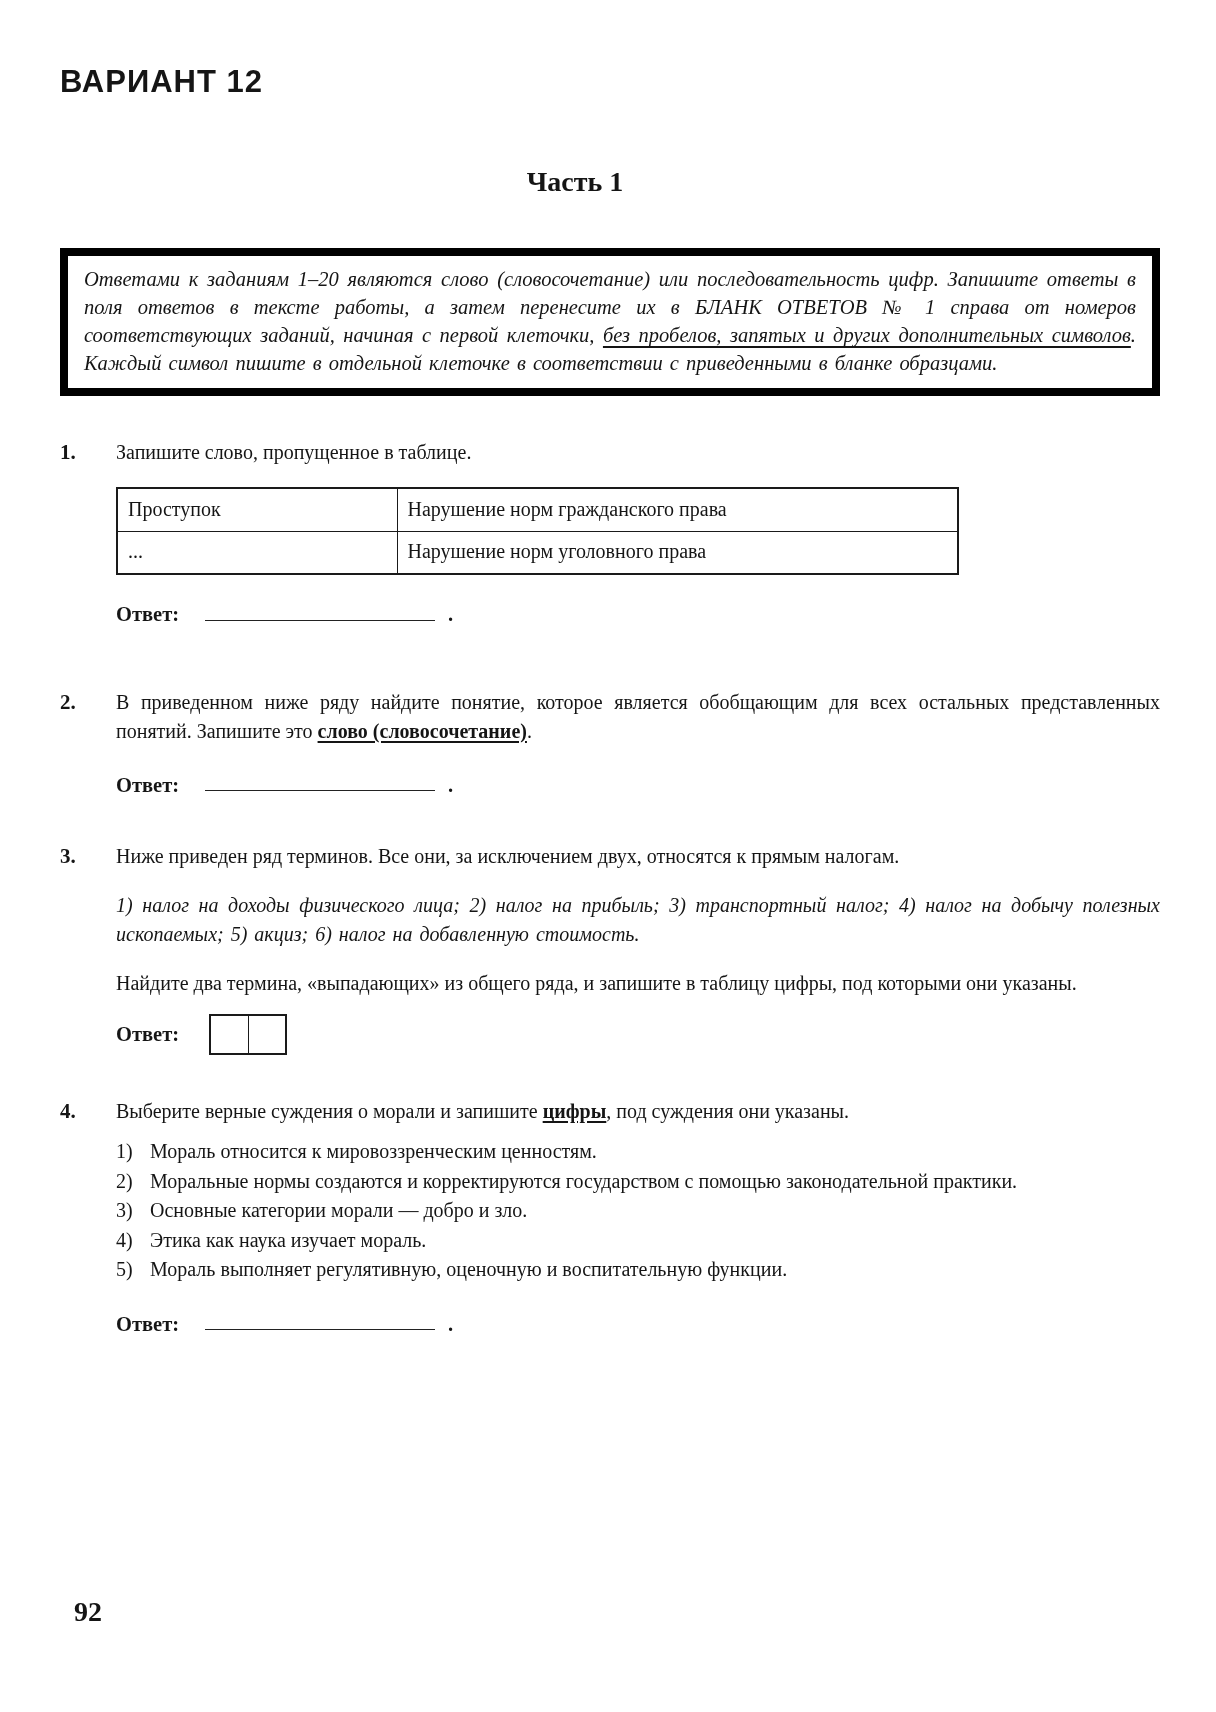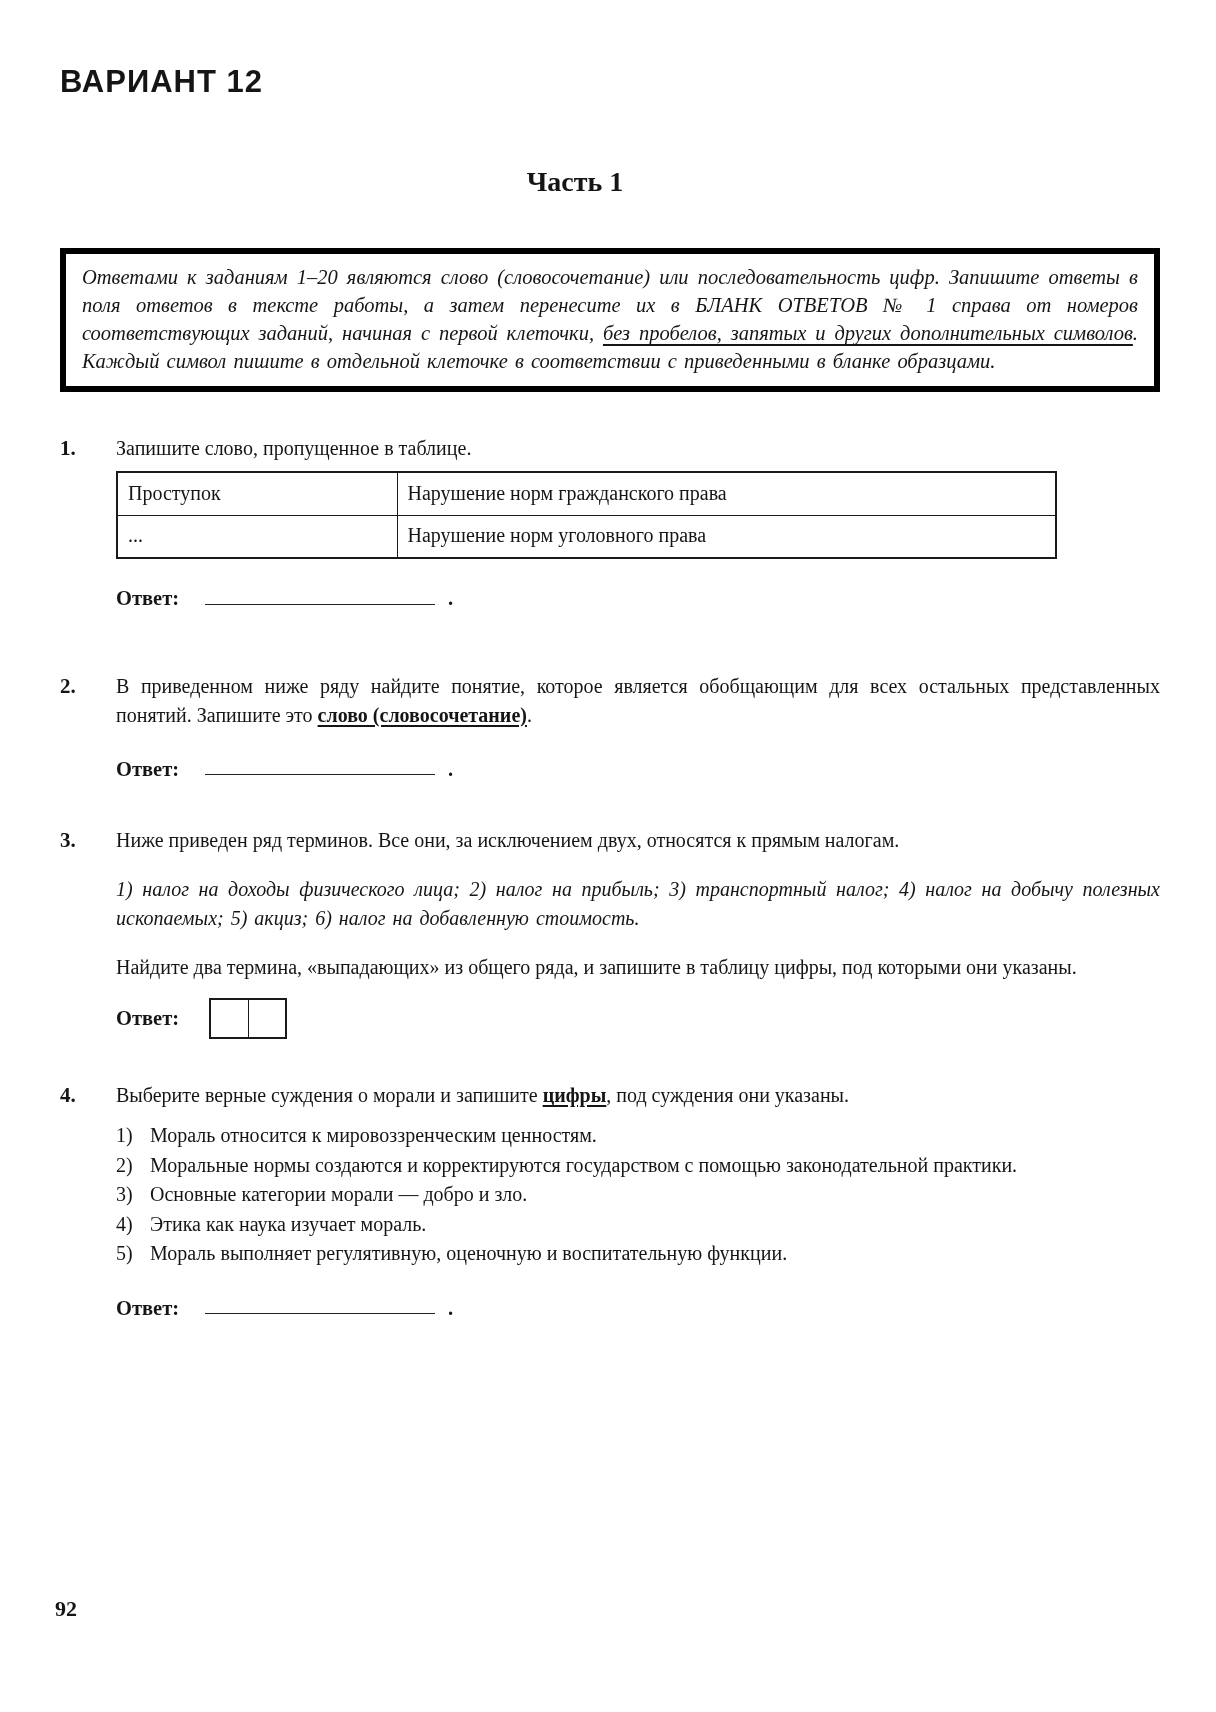--- a/index.html
+++ b/index.html
@@ -28,21 +28,21 @@
   .part-title {
     font-family: Liberation Serif, serif;
     font-weight: 700;
     font-size: 28px;
     text-align: center;
     margin-top: 66px;
     margin-right: 70px;
   }
   .instruction-box {
     margin-top: 50px;
-    border: 6px solid #000000;
+    border: 8px solid #000000;
     padding: 9px 16px 11px 16px;
   }
   .instruction-box p {
     font-style: italic;
     font-size: 20.5px;
     line-height: 28px;
     text-align: justify;
     word-spacing: 2px;
   }
   .u { text-decoration: underline; text-underline-offset: 4px; }
@@ -64,23 +64,23 @@
   .terms { margin-top: 20px; }
   .followup { margin-top: 20px; }
   .table-title {
     font-weight: 700;
     font-size: 21px;
     text-align: center;
     width: 941px;
     margin-top: 13px;
   }
   table.vtable {
-    margin-top: 8px;
+    margin-top: 20px;
     border-collapse: collapse;
-    width: 941px;
+    width: 843px;
   }
   table.vtable td {
     border: 1.6px solid #1a1a1a;
     font-size: 20px;
     padding: 8px 10px 9px 10px;
     vertical-align: middle;
     height: 43px;
   }
   table.vtable { border: 2px solid #1a1a1a; }
   td.c1 { width: 280px; }
@@ -115,23 +115,23 @@
   ul.options { list-style: none; margin-top: 11px; }
   ul.options li {
     display: flex;
     font-size: 20px;
     line-height: 29.5px;
   }
   ul.options .onum { flex: 0 0 34px; }
   ul.options .otext { flex: 1 1 auto; text-align: justify; }
   .page-number {
     position: absolute;
-    left: 55px; top: 1596px;
-    font-weight: 700;
-    font-size: 22px;
+    left: 74px; top: 1596px;
+    font-weight: 700;
+    font-size: 28px;
   }
 </style>
 </head>
 <body>
 
 <div class="page">
 
   <h1 class="variant-title">ВАРИАНТ 12</h1>
 
   <h2 class="part-title">Часть 1</h2>

